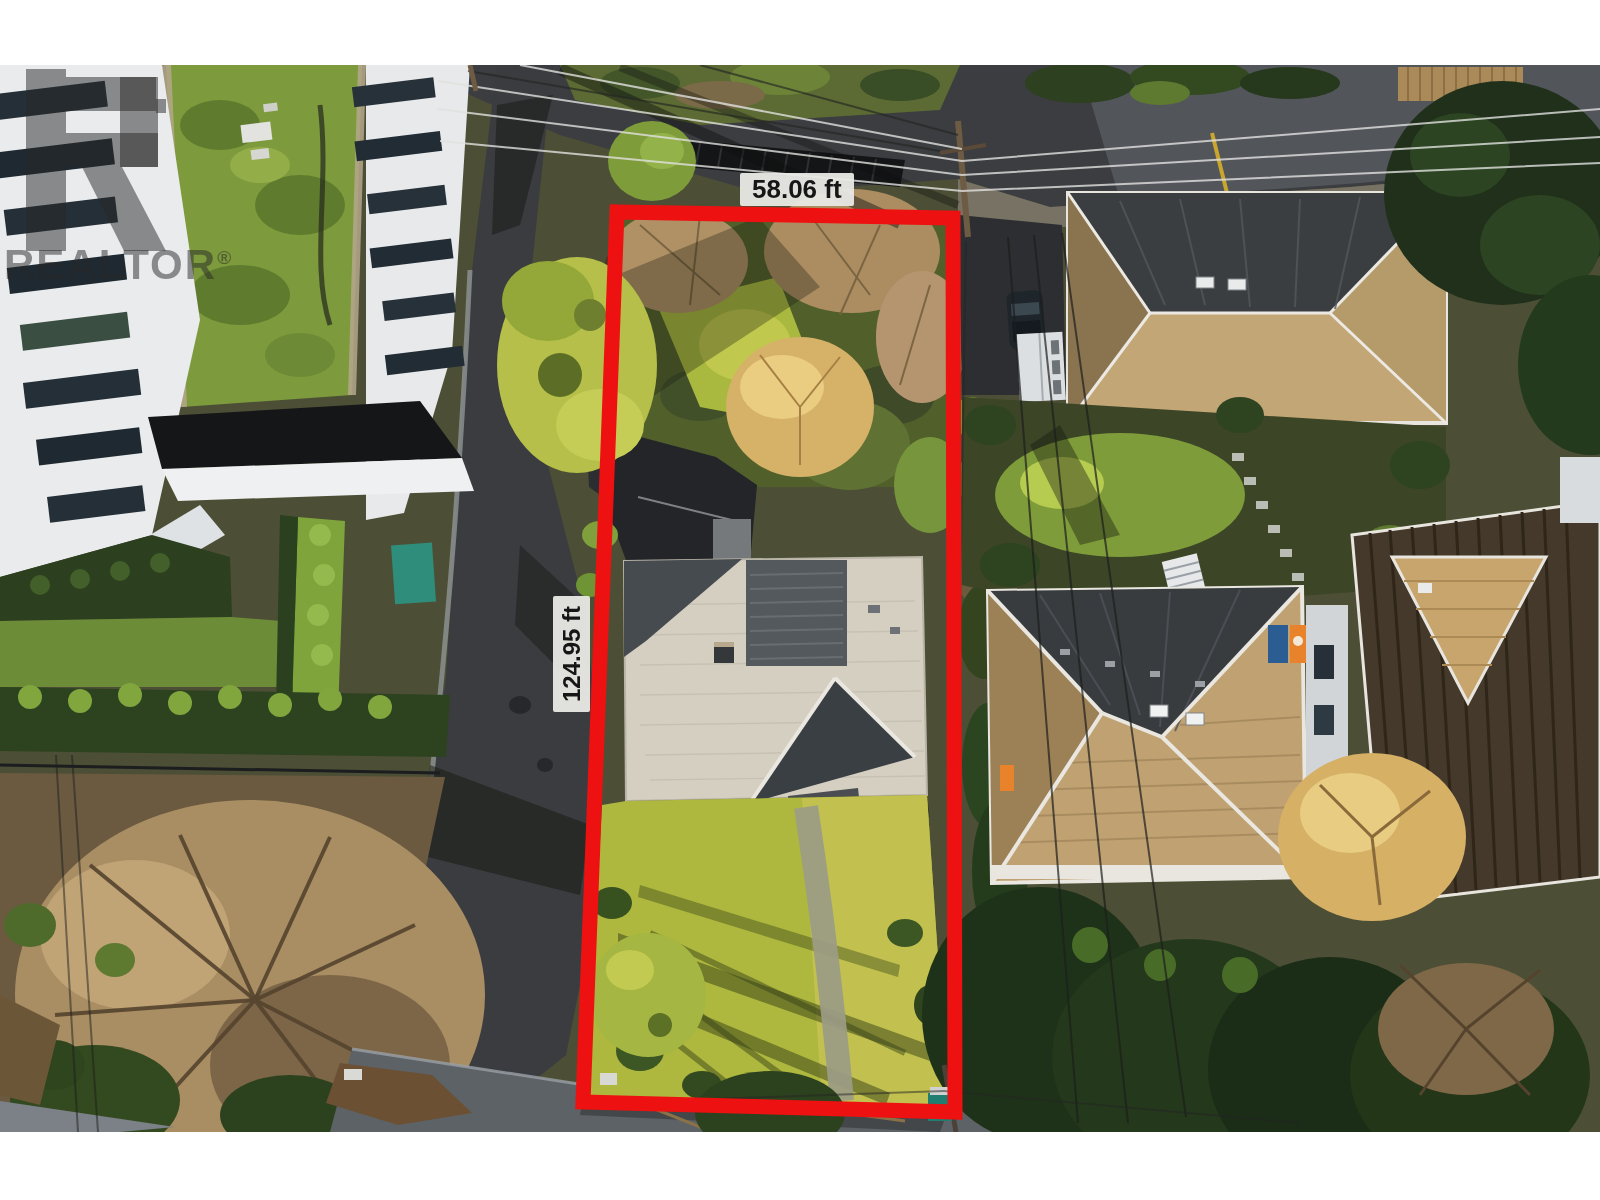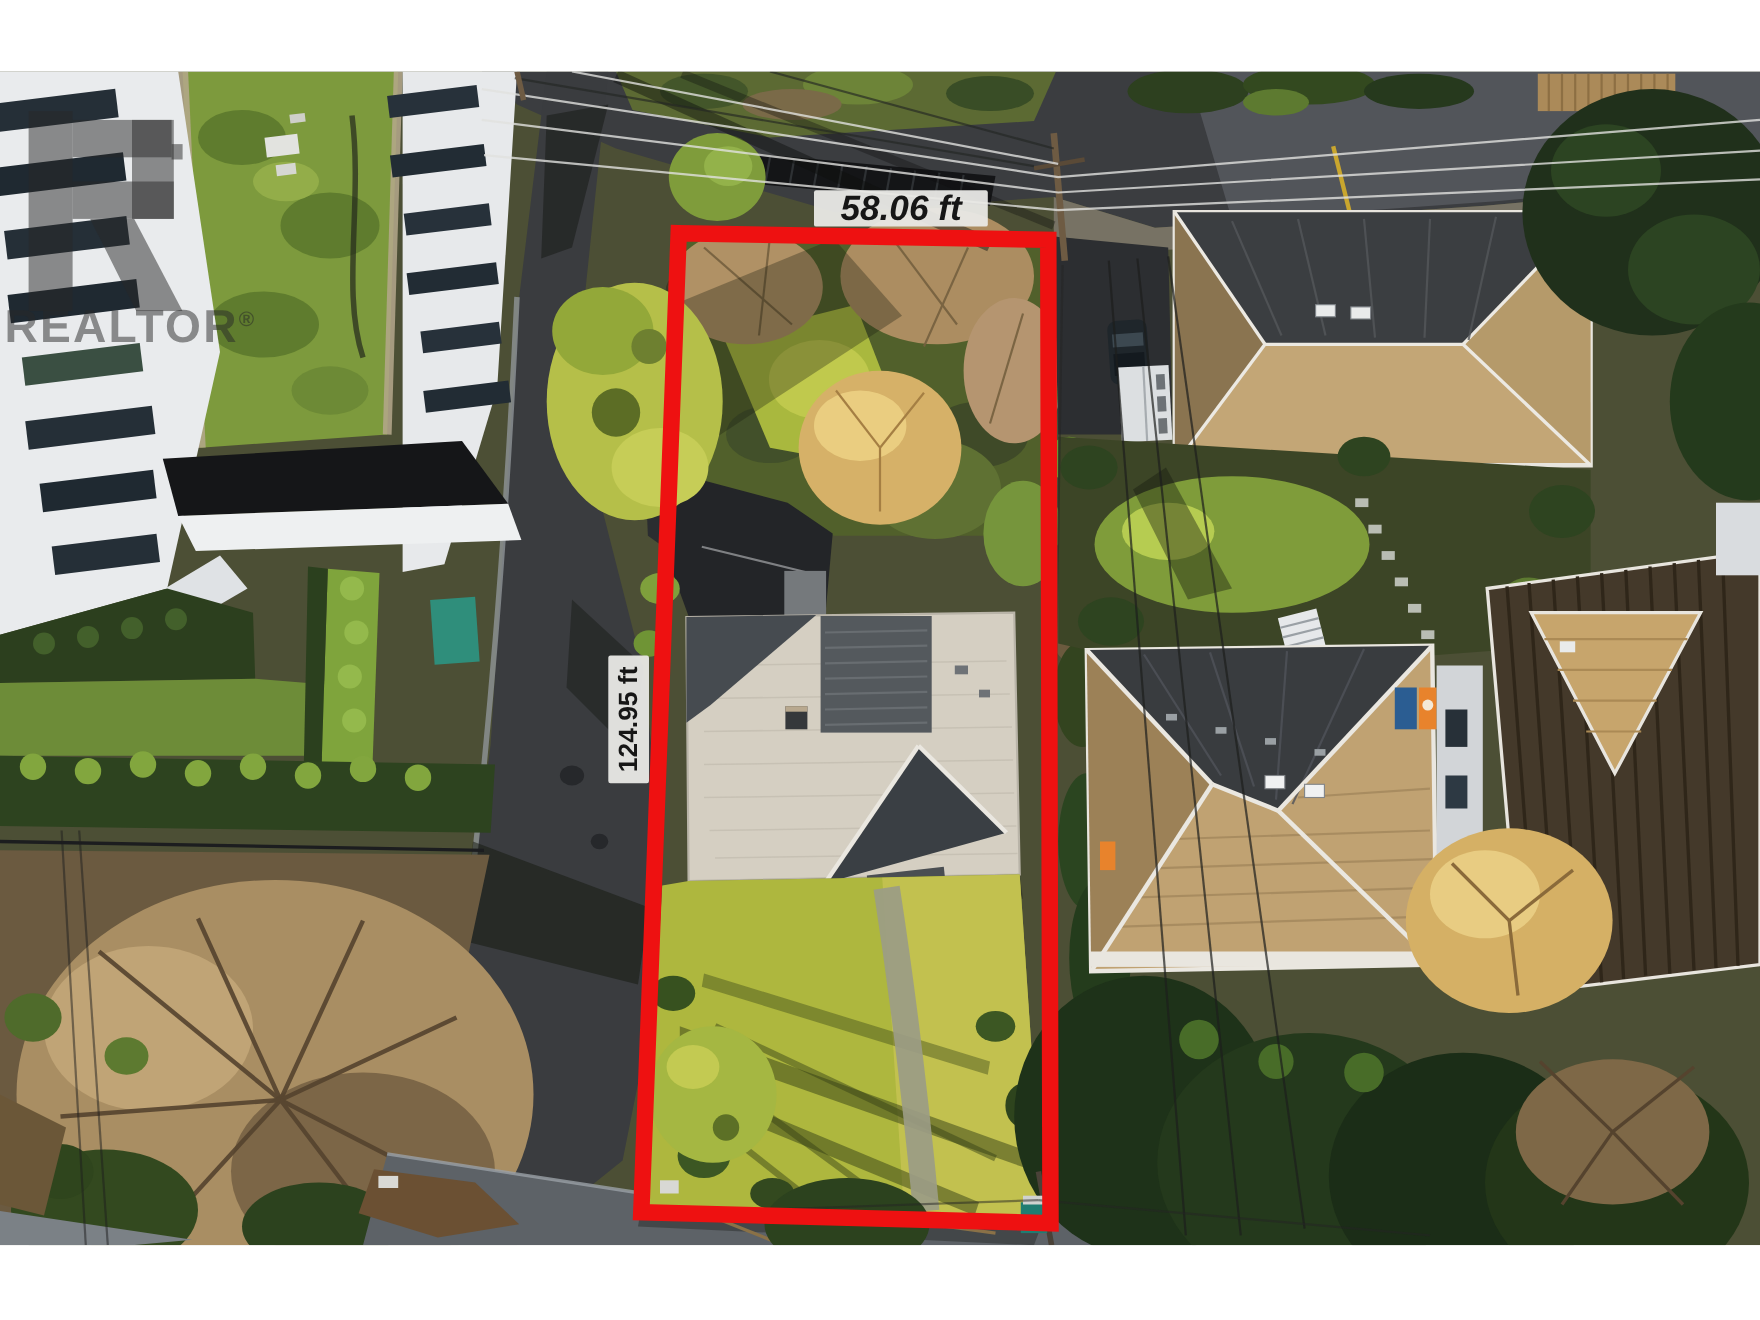--- a/index.html
+++ b/index.html
@@ -11,25 +11,25 @@
   .letterbox { position:absolute; left:0; width:1600px; background:#ffffff; }
   .letterbox.top { top:0; height:65px; }
   .letterbox.bottom { top:1132px; height:68px; }
   .photo { position:absolute; top:65px; left:0; width:1600px; height:1067px; background:#4c4f35; }
   .photo svg.scene { position:absolute; top:0; left:0; width:1600px; height:1067px; display:block; }
 
   .dim-label {
     position:absolute; display:flex; align-items:center; justify-content:center;
     font-weight:700; color:#161616; border-radius:2px; white-space:nowrap;
   }
-  .front-label { left:740px; top:108px; height:33px; padding:0 24px; font-size:32px;font-style:italic; }
+  .front-label { left:740px; top:108px; height:33px; padding:0 12px; font-size:26px; }
   .side-label  { left:553px; top:610px; width:116px; height:37px; font-size:24px;
                  transform:rotate(-90deg); transform-origin:18.5px 18.5px; }
 
-  .watermark { position:absolute; left:0; top:0; width:240px; height:235px; pointer-events:none;margin-top:32px; }
+  .watermark { position:absolute; left:0; top:0; width:240px; height:235px; pointer-events:none; }
   .wm-logo { position:absolute; left:16px; top:4px; }
   .wm-text { position:absolute; left:4px; top:176px; font-size:42px; font-weight:700; letter-spacing:2px; }
   .wm-text sup { font-size:19px; vertical-align:super; letter-spacing:0; }
 </style>
 </head>
 <body>
 
 <div class="canvas">
 
   <div class="photo">

